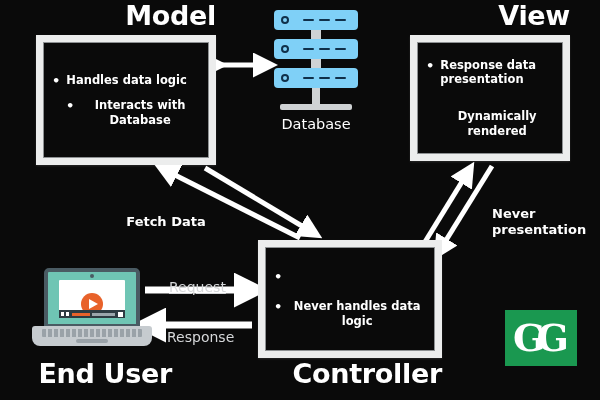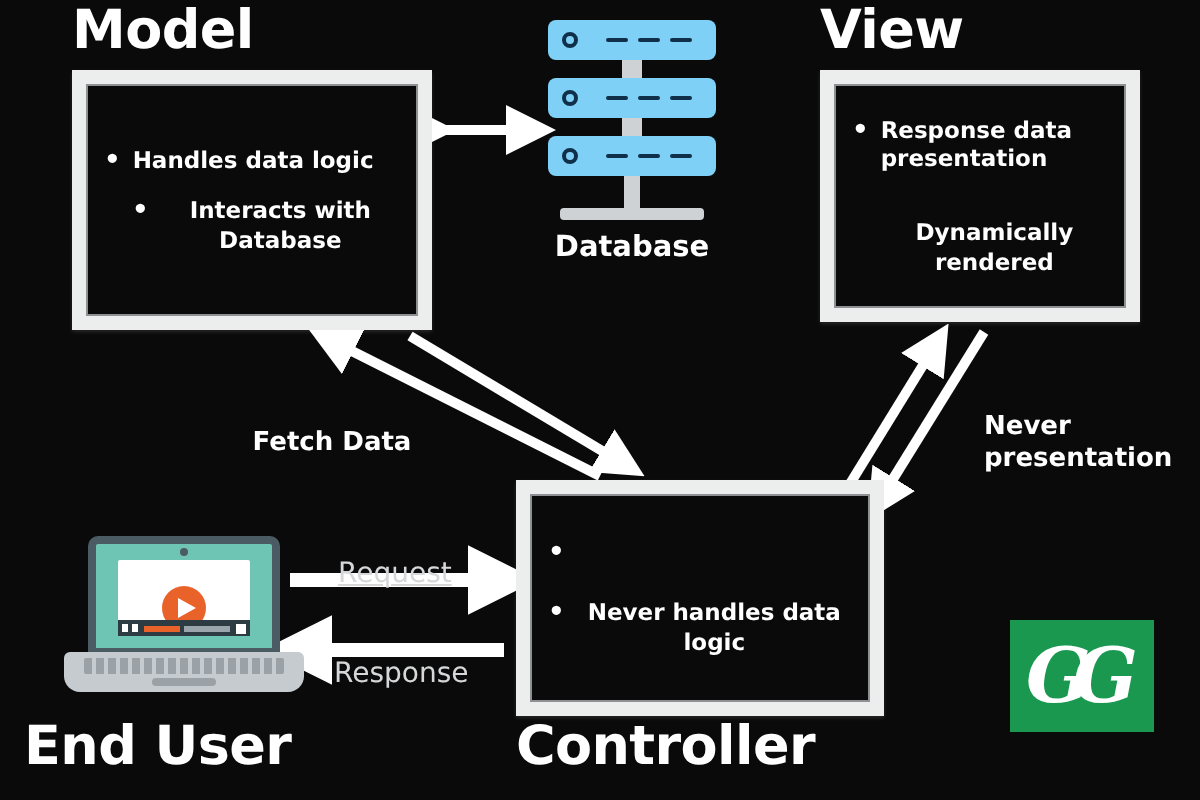--- a/index.html
+++ b/index.html
@@ -15,21 +15,21 @@
 
   
   .abs { position:absolute; }
 
   
   .title {
     font-size:27px;
     font-weight:bold;
     color:#ffffff;
     letter-spacing:-0.3px;
-    text-align:left;
+    text-align:right;
     white-space:nowrap;
     line-height:1;
   }
 
   
   .monitor {
     background:#eceded;
     padding:7px;
     box-shadow:0 1px 2px rgba(255,255,255,.12);
   }
@@ -153,21 +153,20 @@
   #gfg {
     width:72px; height:56px;
     background:#1a9850;
     display:flex; align-items:center; justify-content:center;
   }
   #gfg .gg {
     font-family:"DejaVu Serif","Liberation Serif",serif;
     font-size:38px; font-weight:bold; color:#ffffff;
     letter-spacing:-9px; line-height:1;
     padding-right:9px;
-    font-style:italic;
   }
 
   
   .lbl-bold {
     font-size:13px; font-weight:bold; color:#ffffff;
     line-height:1.25; white-space:pre-line; text-align:center;
   }
   .lbl-thin {
     font-size:14px; font-weight:normal; color:#d5d7d9;
     line-height:1; white-space:nowrap;
@@ -254,21 +253,21 @@
           <i></i>
           <i></i>
           <i></i>
         </span>
     </div>
     <div class="db-stem" style="top:78px;"></div>
     <div class="db-base" style="top:94px;"></div>
   </div>
 
   <div class="abs" style="left:260px; top:116px; width:112px; text-align:center;
-              font-size:14.5px; font-weight:bold;">Database</div>
+              font-size:14.5px; font-weight:normal;">Database</div>
 
   <div class="abs title" style="left:410px; top:2px; width:160px;">View</div>
 
   <div class="abs monitor" style="left:410px; top:35px; width:160px; height:126px;">
     <div class="screen">
       <div class="bullet-line center-txt">
         <span class="dot">•</span>
         <span class="txt" style="text-align:left;">Response data presentation</span>
       </div>
       <div class="bullet-line center-txt" style="margin-top:17px;">

